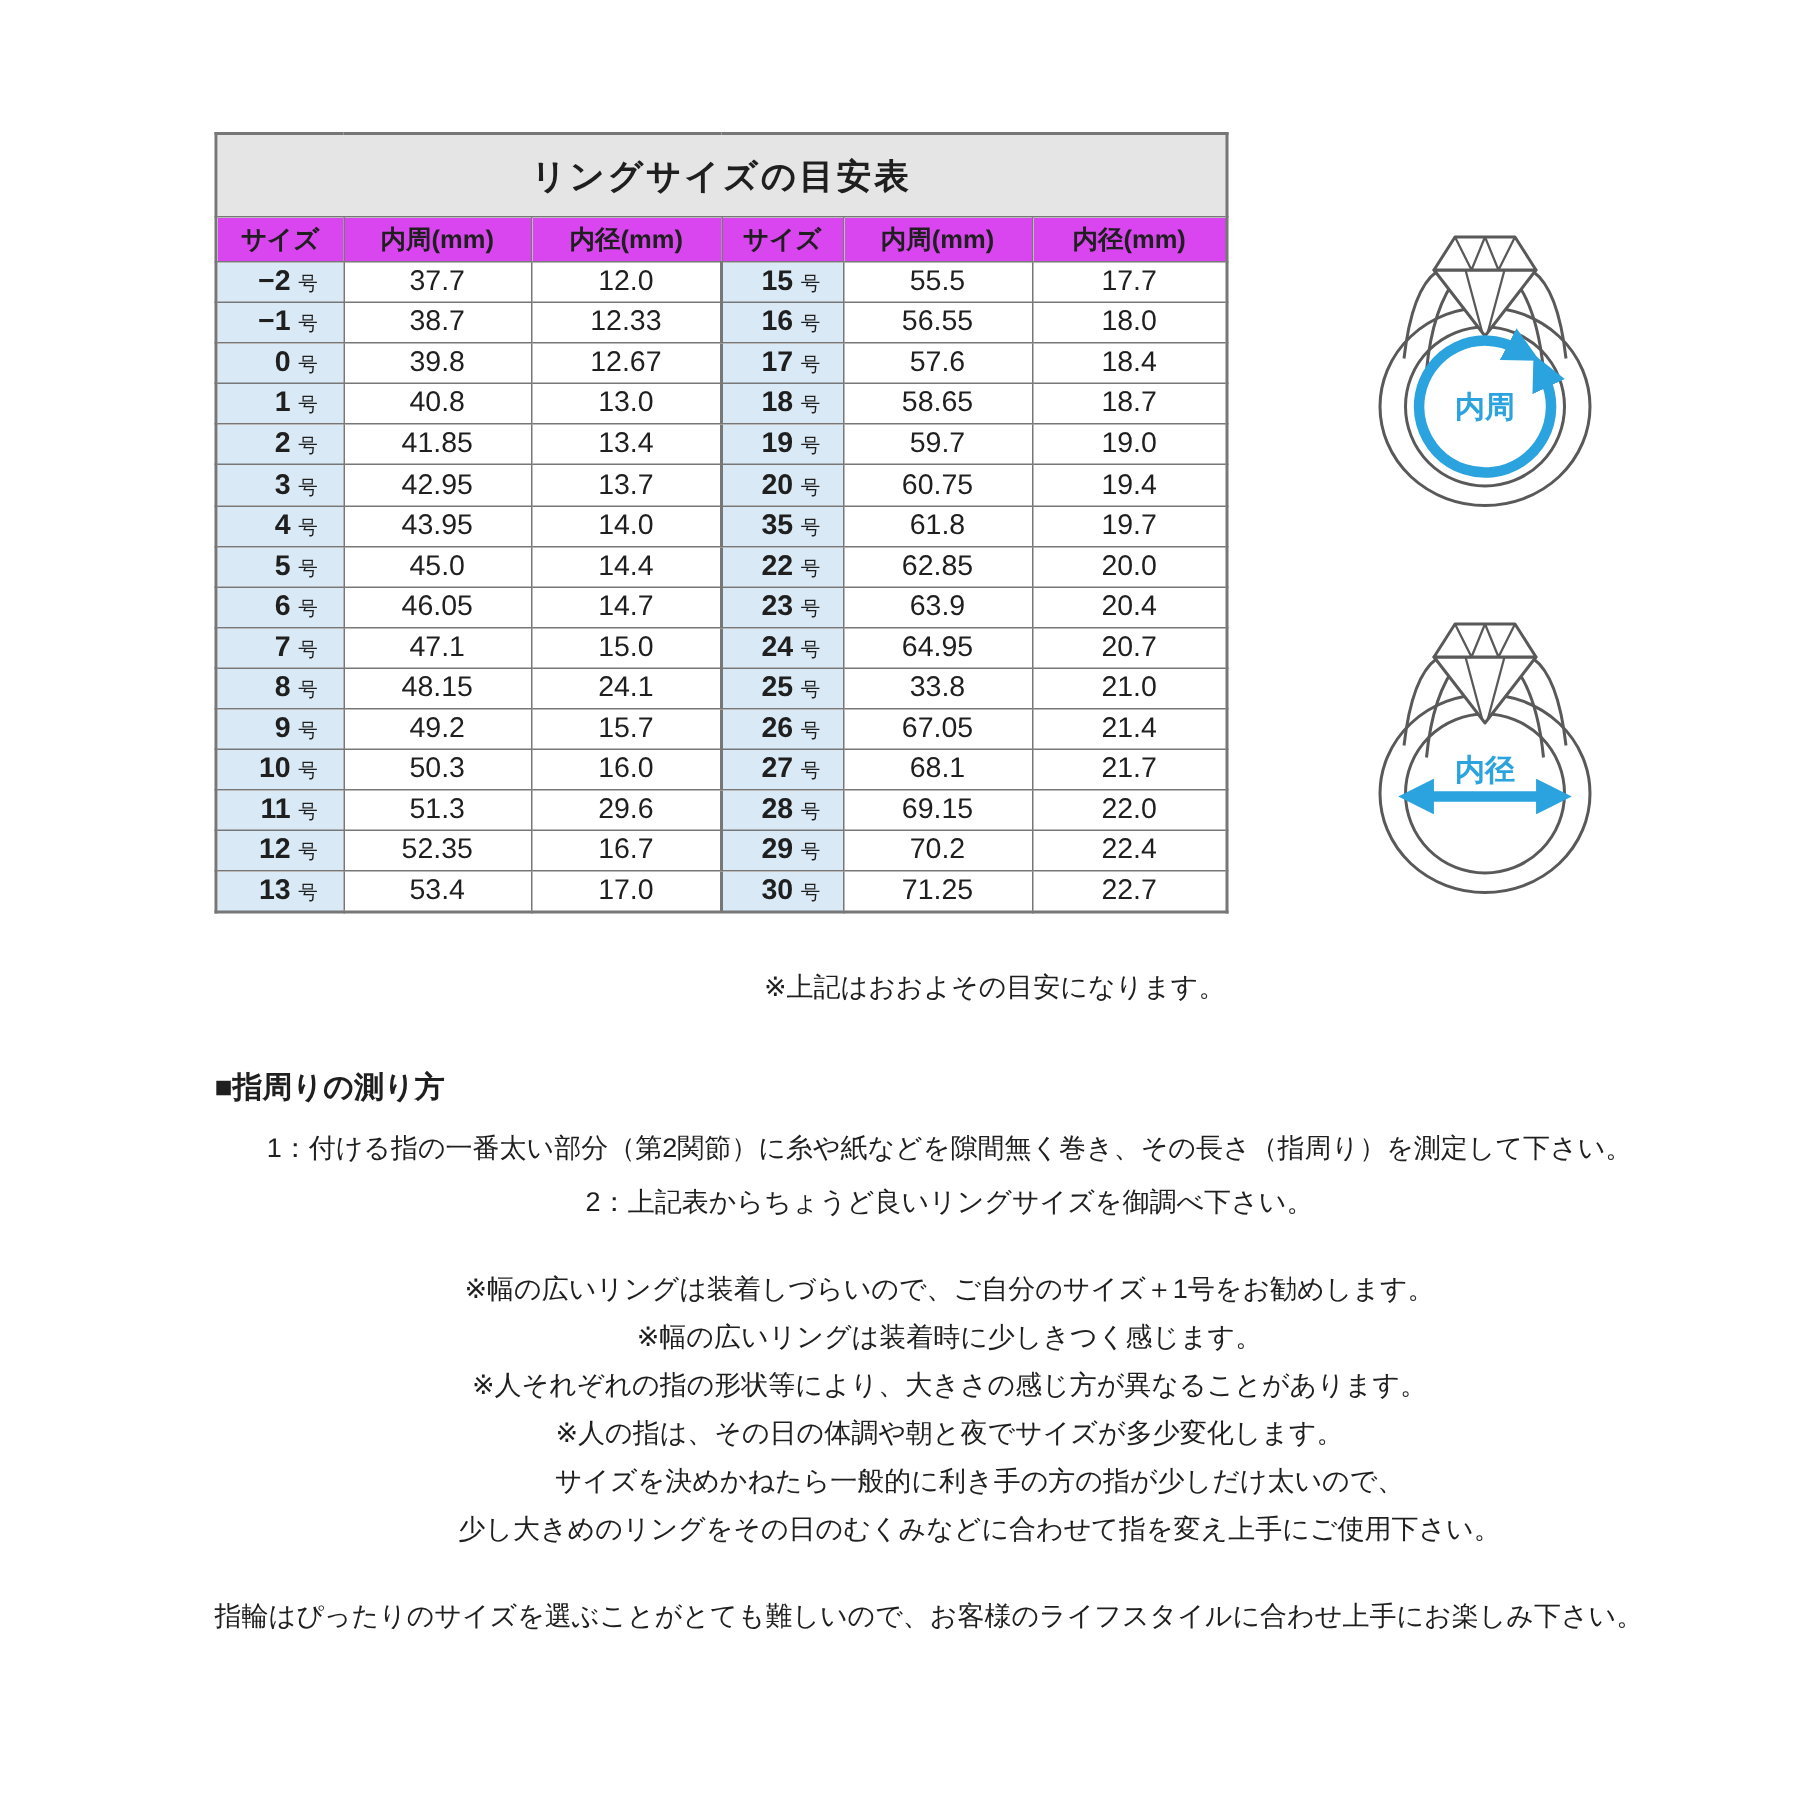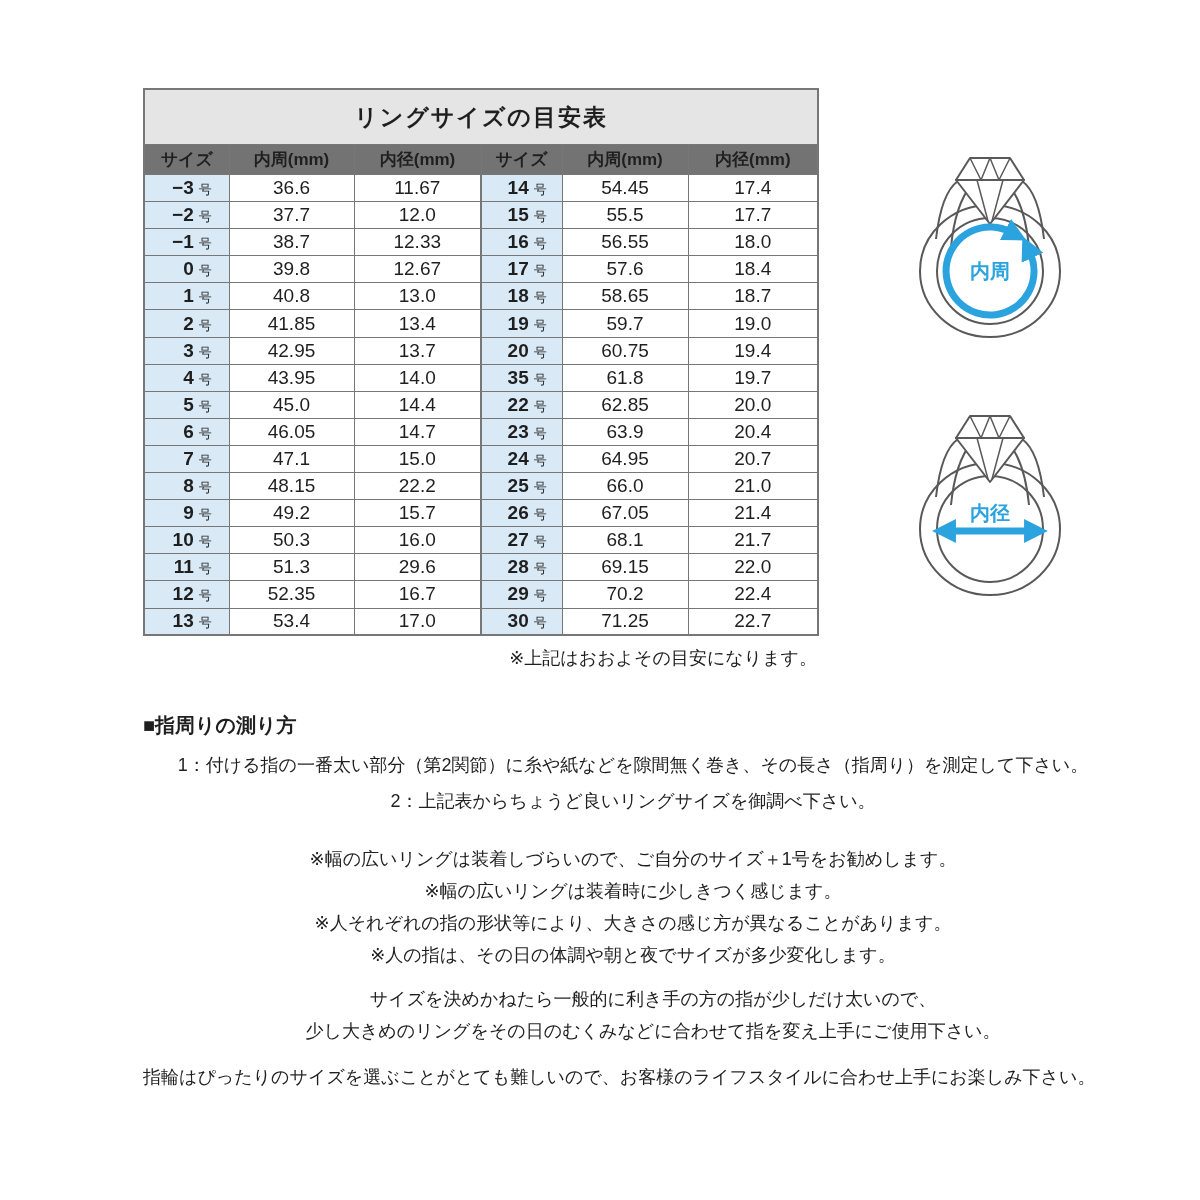--- a/index.html
+++ b/index.html
@@ -19,21 +19,21 @@
   table.size-table td,table.size-table th{
     border:1.5px solid #777777;
     padding:0;vertical-align:middle;text-align:center;
     overflow:hidden;white-space:nowrap;
   }
   tr.title-row td{
     height:54px;background:#e5e5e5;
     font-size:23px;font-weight:bold;letter-spacing:2px;
   }
   tr.header-row th{
-    height:29px;background:#737373;
+    height:29px;background:#d946ef;
     font-size:17px;font-weight:bold;
   }
   tr.data-row{height:27.1px;}
   tr.data-row td{font-size:19px;background:#ffffff;}
   tr.data-row td.size-cell{background:#d9eaf6;}
   td.group-start{border-left:2.5px solid #777777 !important;}
   .size-cell .num{display:inline-block;width:32px;text-align:right;font-weight:bold;font-size:19px;}
   .size-cell .suffix{font-size:13px;margin-left:5px;font-weight:normal;}
 
   .footnote{
@@ -49,21 +49,21 @@
 
   
   .section-heading{
     position:absolute;left:143px;top:712px;
     font-size:20px;font-weight:bold;line-height:26px;
   }
   .body-line{
     position:absolute;left:143px;width:980px;
     font-size:18px;line-height:26px;text-align:center;
   }
-  .body-line.indent{padding-left:20px;margin-top:12px;}
+  .body-line.indent{padding-left:20px;}
   .closing{
     position:absolute;left:143px;top:1064px;width:1010px;
     font-size:18px;line-height:26px;
   }
 </style>
 </head>
 <body>
 
 <div class="page">
 
@@ -84,28 +84,20 @@
         <th>サイズ</th>
         <th>内周(mm)</th>
         <th>内径(mm)</th>
         <th class="group-start">サイズ</th>
         <th>内周(mm)</th>
         <th>内径(mm)</th>
       </tr>
     </thead>
     <tbody id="table-body">
         <tr class="data-row">
-          <td class="size-cell"><span class="num">−3</span><span class="suffix">号</span></td>
-          <td class="value-cell">36.6</td>
-          <td class="value-cell">11.67</td>
-          <td class="size-cell group-start"><span class="num">14</span><span class="suffix">号</span></td>
-          <td class="value-cell">54.45</td>
-          <td class="value-cell">17.4</td>
-        </tr>
-        <tr class="data-row">
           <td class="size-cell"><span class="num">−2</span><span class="suffix">号</span></td>
           <td class="value-cell">37.7</td>
           <td class="value-cell">12.0</td>
           <td class="size-cell group-start"><span class="num">15</span><span class="suffix">号</span></td>
           <td class="value-cell">55.5</td>
           <td class="value-cell">17.7</td>
         </tr>
         <tr class="data-row">
           <td class="size-cell"><span class="num">−1</span><span class="suffix">号</span></td>
           <td class="value-cell">38.7</td>
@@ -174,23 +166,23 @@
           <td class="size-cell"><span class="num">7</span><span class="suffix">号</span></td>
           <td class="value-cell">47.1</td>
           <td class="value-cell">15.0</td>
           <td class="size-cell group-start"><span class="num">24</span><span class="suffix">号</span></td>
           <td class="value-cell">64.95</td>
           <td class="value-cell">20.7</td>
         </tr>
         <tr class="data-row">
           <td class="size-cell"><span class="num">8</span><span class="suffix">号</span></td>
           <td class="value-cell">48.15</td>
-          <td class="value-cell">22.2</td>
+          <td class="value-cell">24.1</td>
           <td class="size-cell group-start"><span class="num">25</span><span class="suffix">号</span></td>
-          <td class="value-cell">66.0</td>
+          <td class="value-cell">33.8</td>
           <td class="value-cell">21.0</td>
         </tr>
         <tr class="data-row">
           <td class="size-cell"><span class="num">9</span><span class="suffix">号</span></td>
           <td class="value-cell">49.2</td>
           <td class="value-cell">15.7</td>
           <td class="size-cell group-start"><span class="num">26</span><span class="suffix">号</span></td>
           <td class="value-cell">67.05</td>
           <td class="value-cell">21.4</td>
         </tr>

